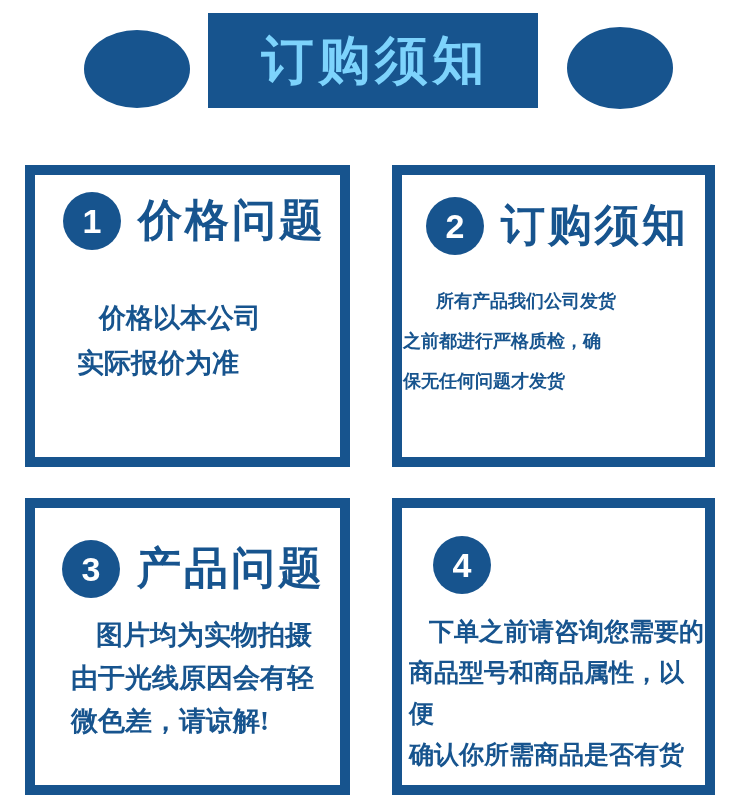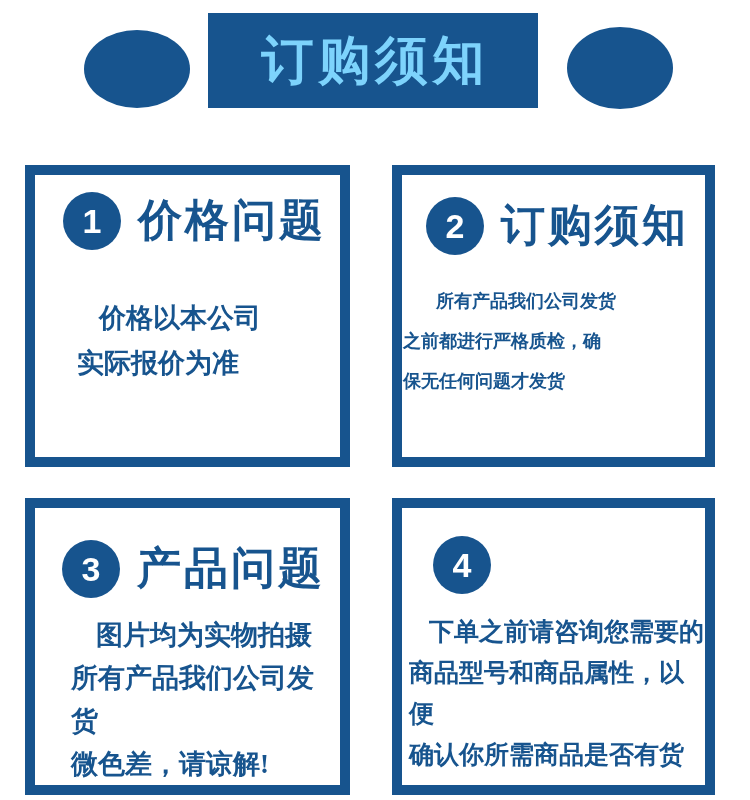--- a/index.html
+++ b/index.html
@@ -123,21 +123,21 @@
 之前都进行严格质检，确
 保无任何问题才发货</p>
   </section>
 
   <section class="box box-3">
     <div class="head">
       <span class="badge">3</span>
       <h2 class="title">产品问题</h2>
     </div>
     <p class="body">图片均为实物拍摄
-所有产品我们公司发货
+由于光线原因会有轻
 微色差，请谅解!</p>
   </section>
 
   <section class="box box-4">
     <div class="head">
       <span class="badge">4</span>
     </div>
     <p class="body">下单之前请咨询您需要的
 商品型号和商品属性，以便
 确认你所需商品是否有货</p>

